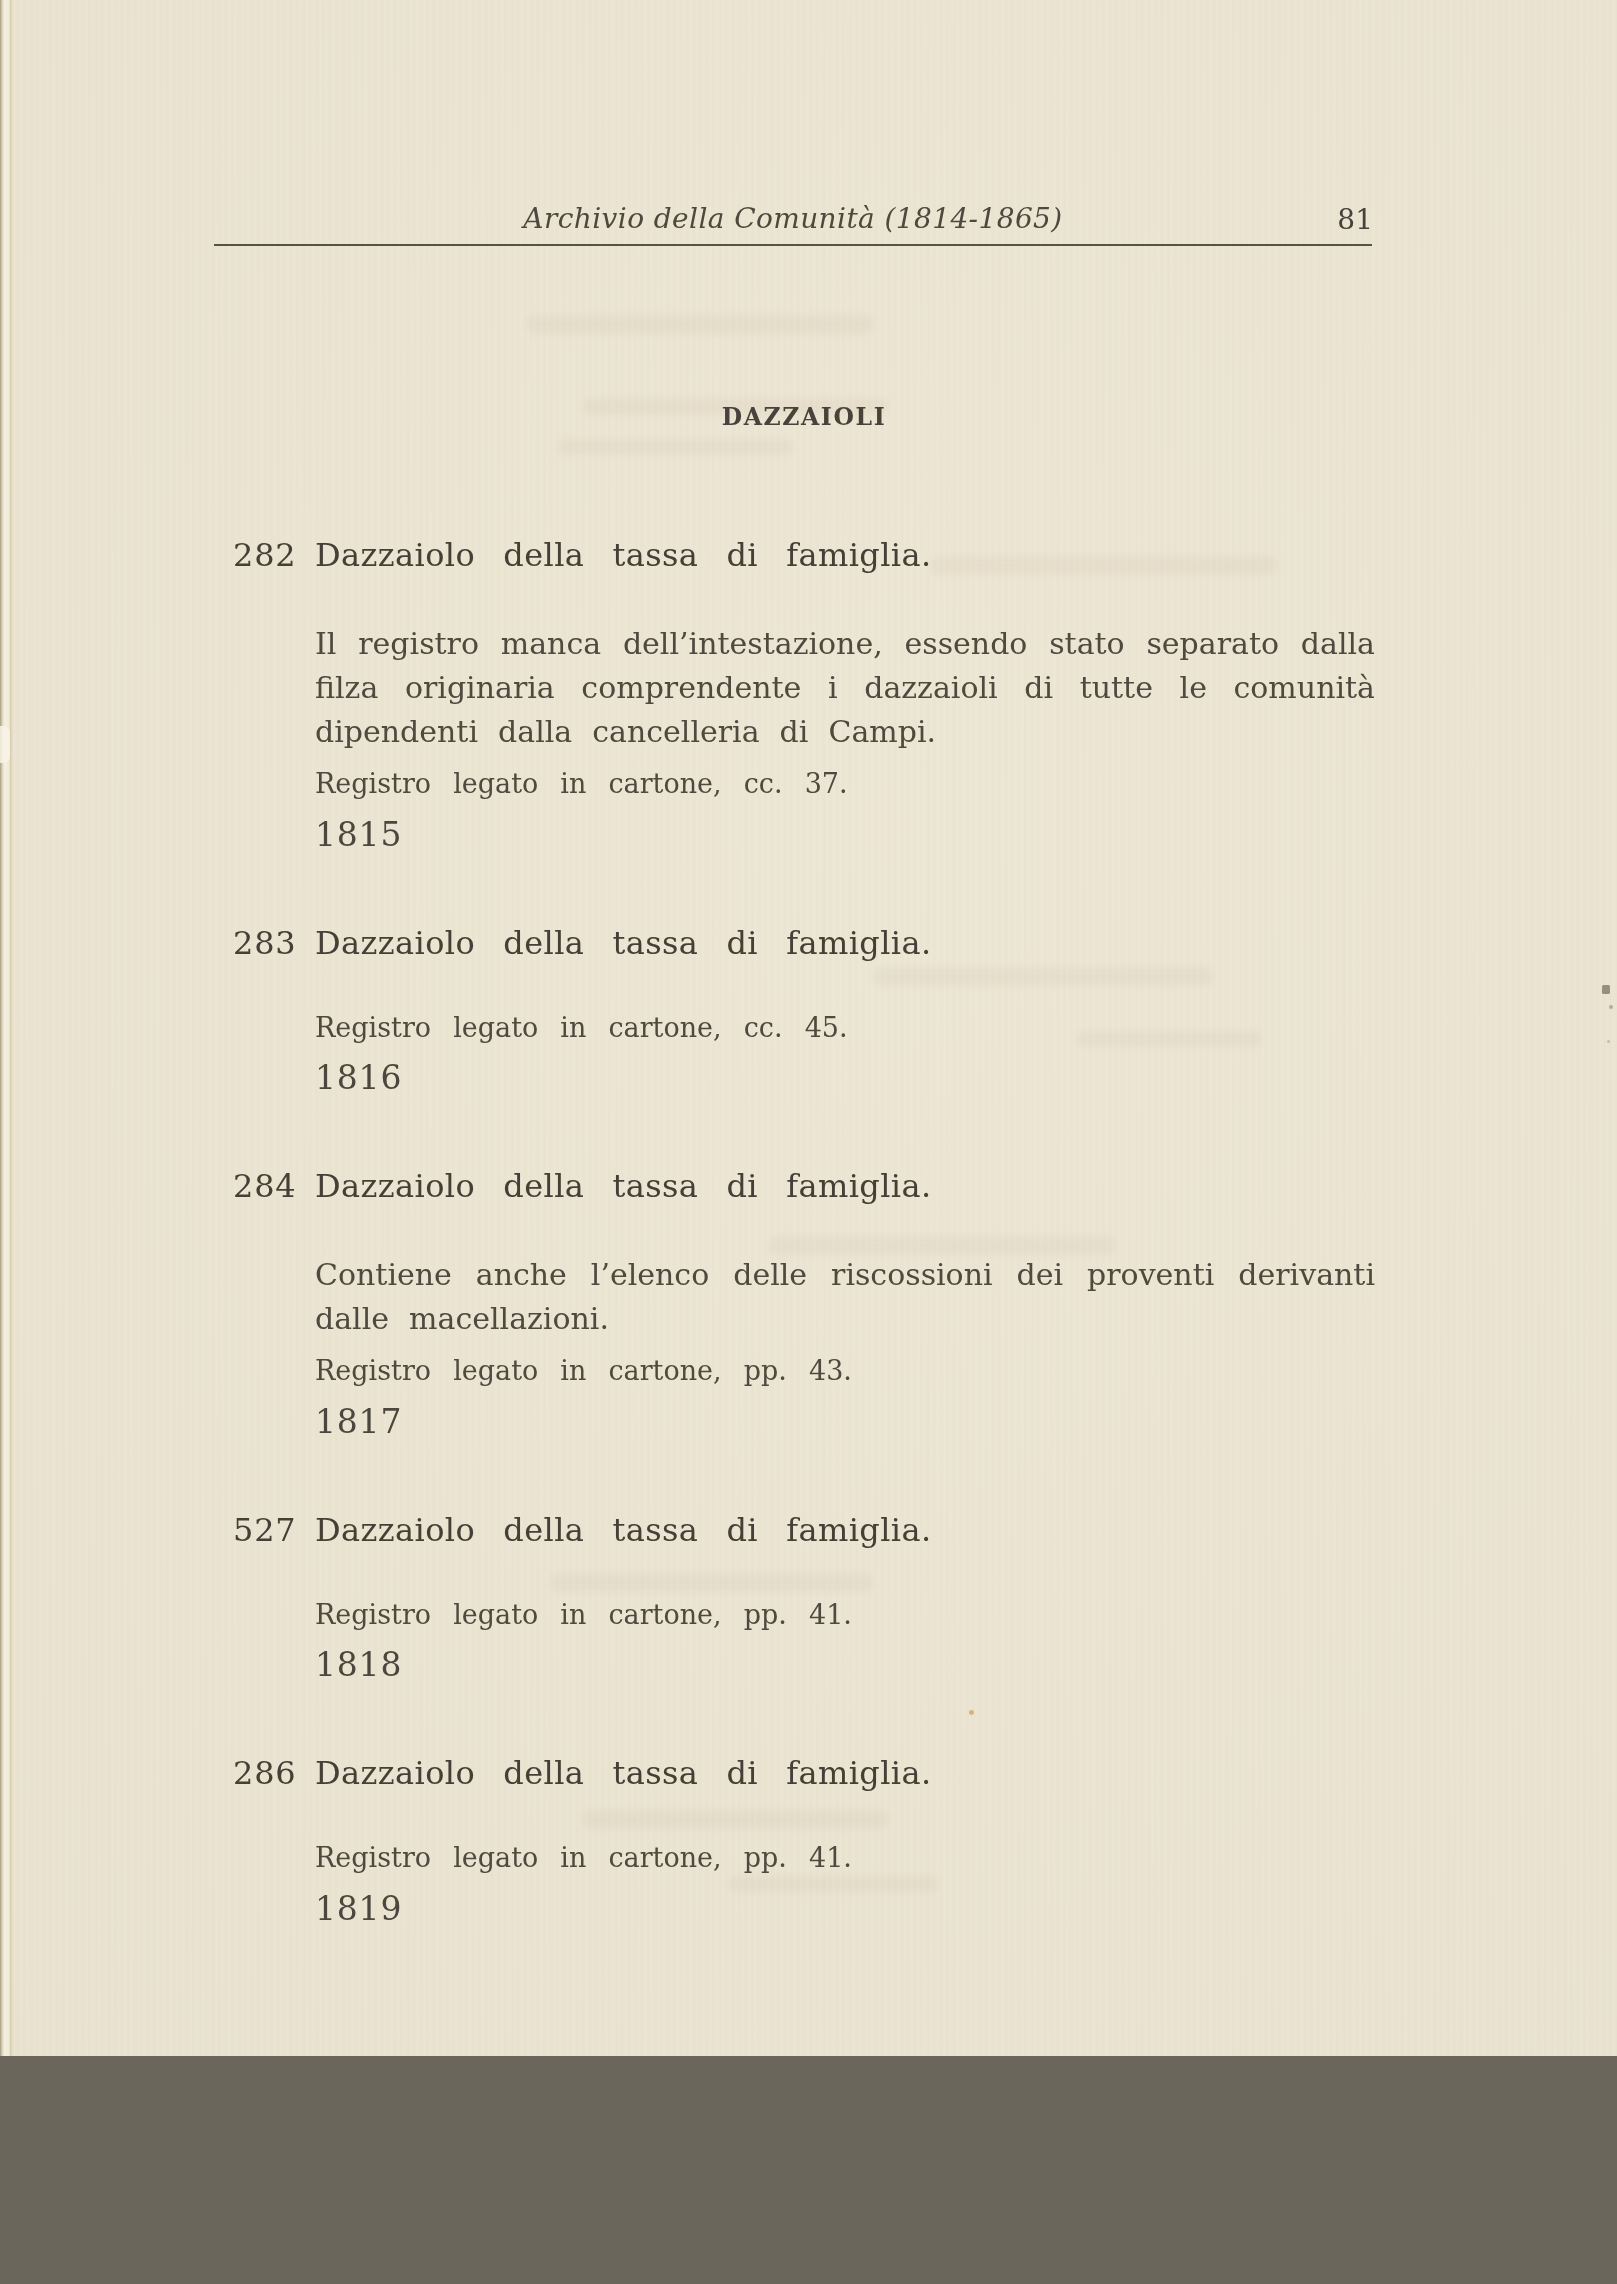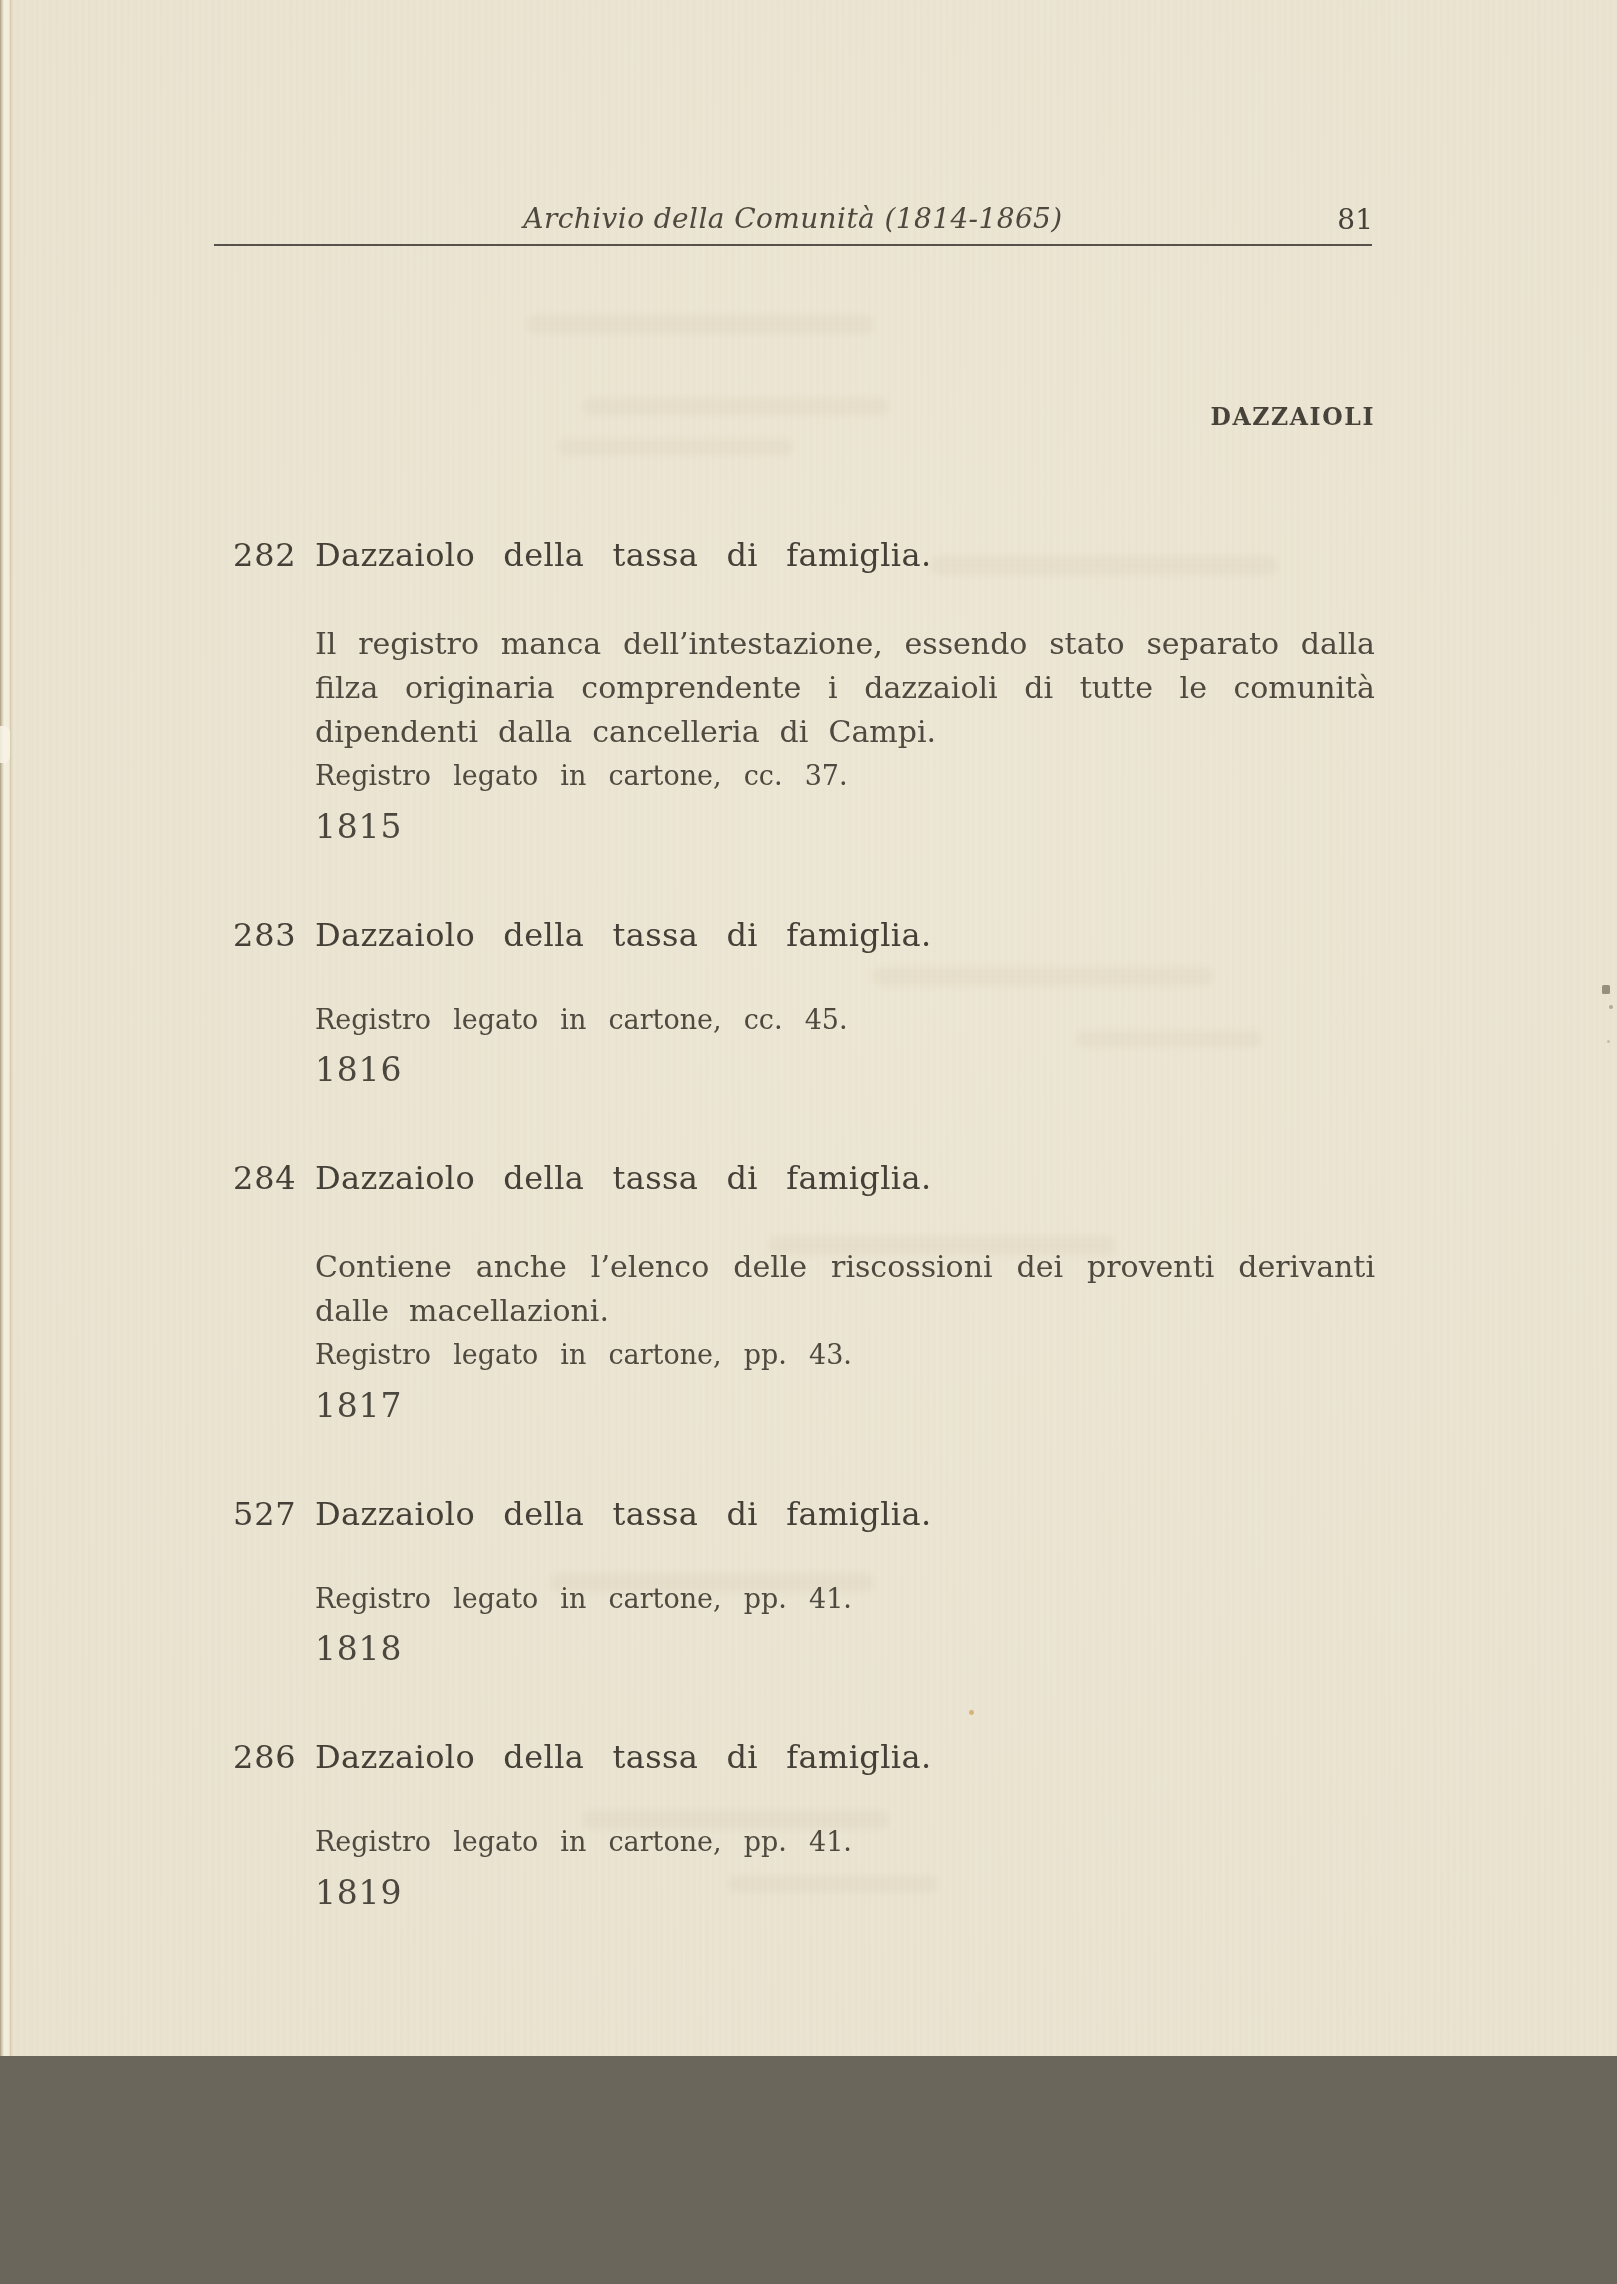--- a/index.html
+++ b/index.html
@@ -63,39 +63,39 @@
   }
   .header-rule {
     position: absolute; top: 244px; left: 214px; width: 1158px; height: 2.4px;
     background: #56514a;
   }
 
   
   .content { position: absolute; top: 0; left: 233px; width: 1142px; padding-top: 403px; }
 
   .section-title {
-    text-align: right; font-size: 23.5px; font-weight: bold; letter-spacing: 1.6px;
+    text-align: center; font-size: 23.5px; font-weight: bold; letter-spacing: 1.6px;
     line-height: 29px; color: #48433a; margin: 0 0 104px 0;
   }
 
   .entry { margin: 0 0 71px 0; }
   .entry-heading { display: flex; font-size: 32px; line-height: 39px; color: #454037; }
   .entry-number { flex: none; width: 82px; font-weight: normal; letter-spacing: 0.8px; }
   .entry-title { word-spacing: 0.55em; letter-spacing: 0.4px; }
 
   .entry-description {
     margin: 47px 0 0 82px; width: 1060px;
     font-size: 30px; line-height: 44px; color: #4f4a40;
     text-align: justify; text-justify: inter-word; word-spacing: 0.35em;
   }
   .entry-note {
     margin: 47px 0 0 82px;
     font-size: 27px; line-height: 36px; color: #4f4a40; word-spacing: 0.5em;
   }
-  .entry-description + .entry-note { margin-top: 4px; }
+  .entry-description + .entry-note { margin-top: 12px; }
   .entry-date {
     margin: 14.6px 0 0 82px;
     font-size: 33px; line-height: 36px; color: #4c473e; letter-spacing: 0.8px;
   }
 </style>
 </head>
 <body>
 
 <div class="page">
 

